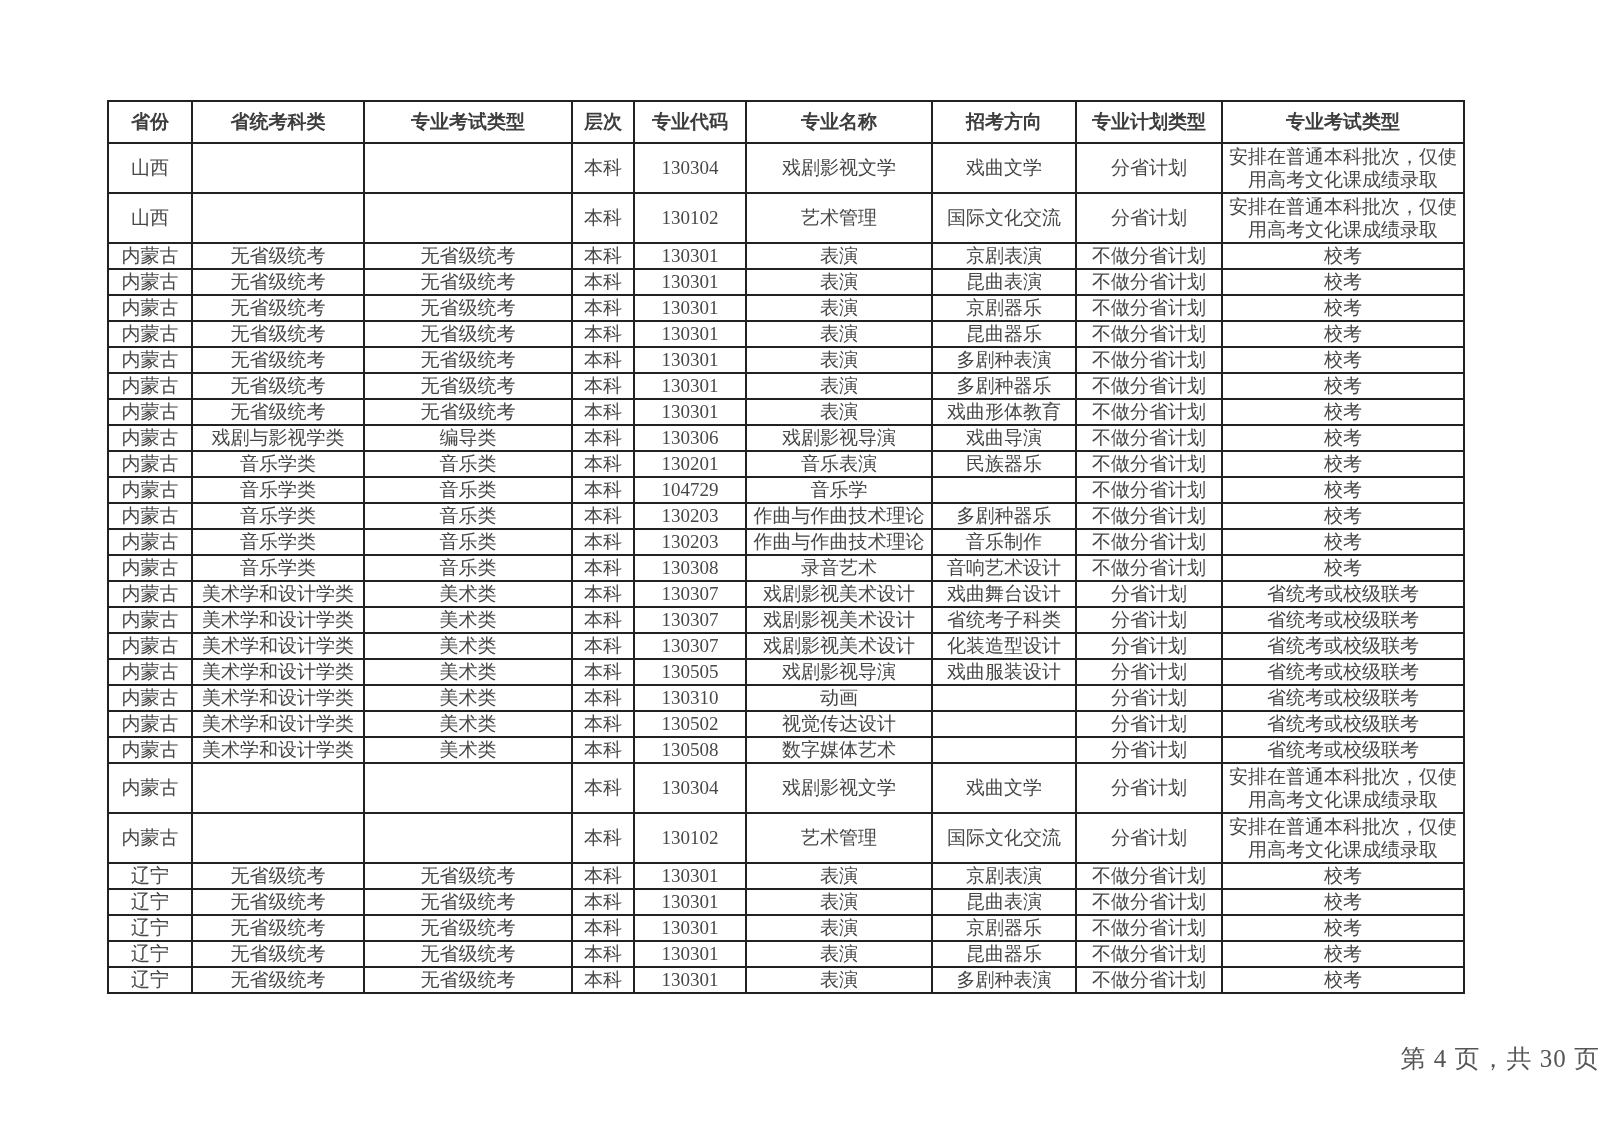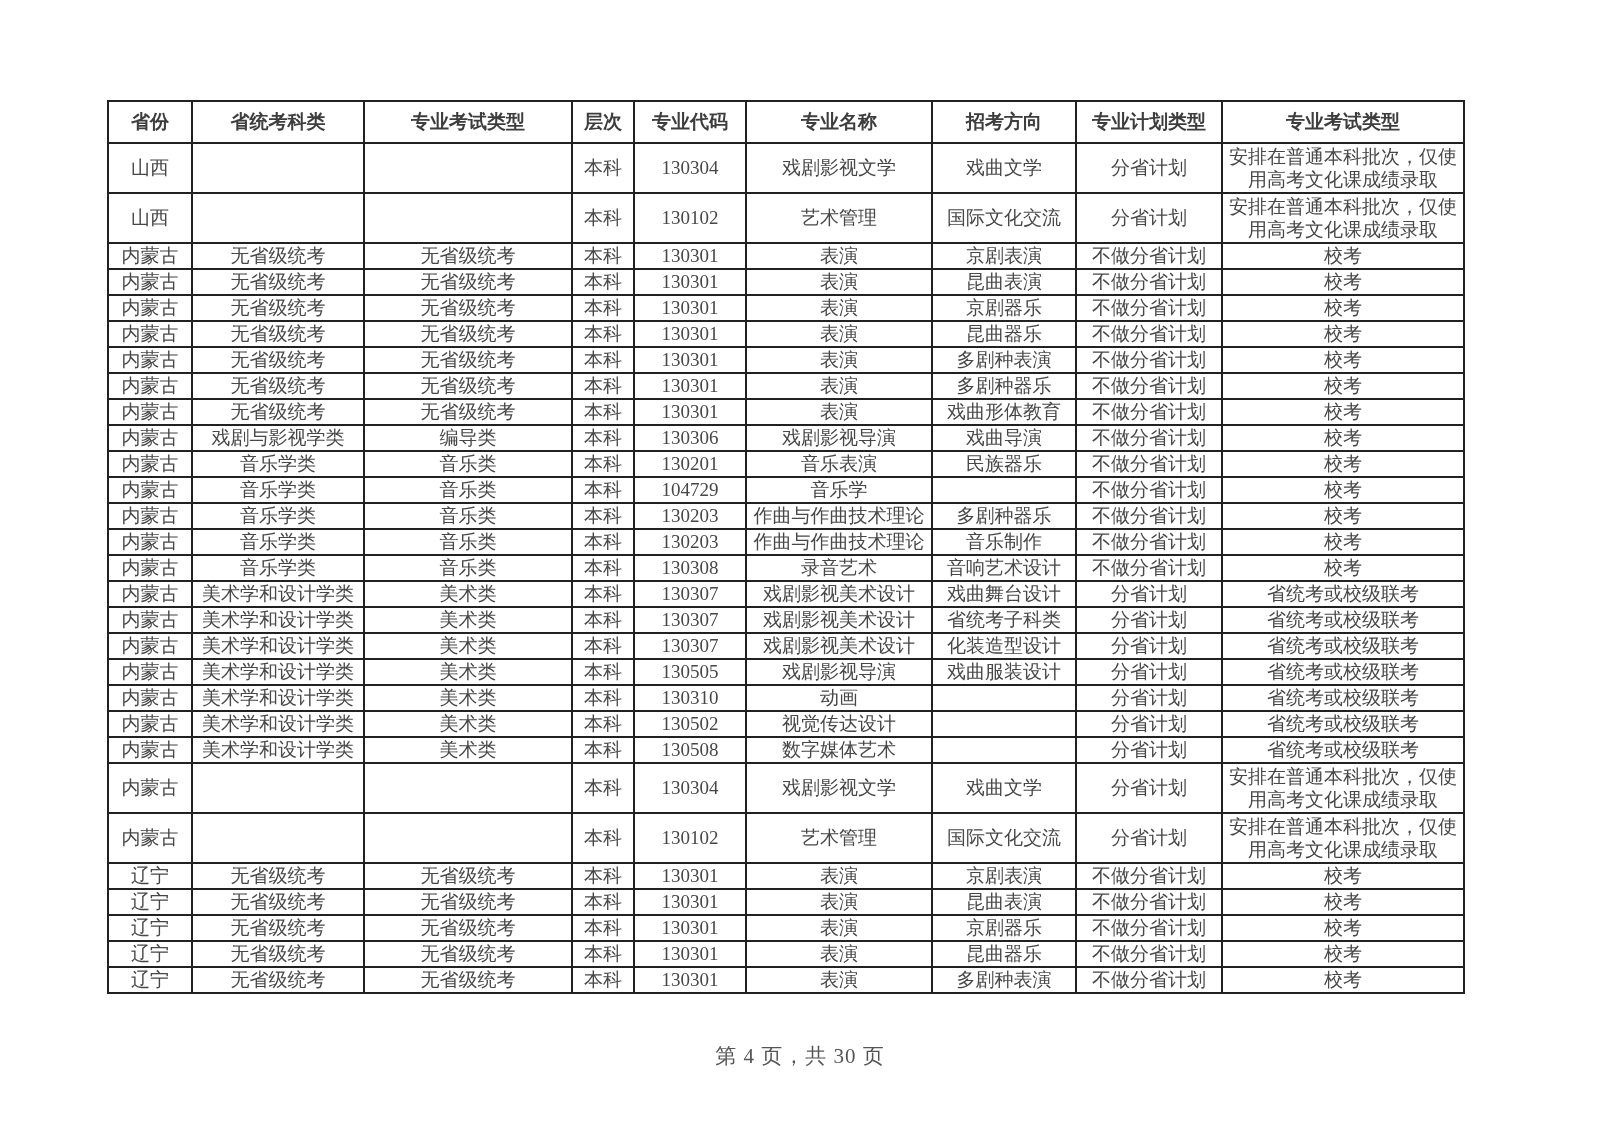--- a/index.html
+++ b/index.html
@@ -47,22 +47,22 @@
     height: 26px;
   }
   table.admissions tbody tr.tall {
     height: 50px;
   }
   .footer {
     position: absolute;
     left: 0;
     top: 1042px;
     width: 1600px;
-    text-align: center;
-    font-size: 21px;
+    text-align: right;
+    font-size: 25px;
     color: #555555;
     letter-spacing: 1px;
   }
 </style>
 </head>
 <body>
 
 <div class="table-wrap">
   <table class="admissions">
     <colgroup>

